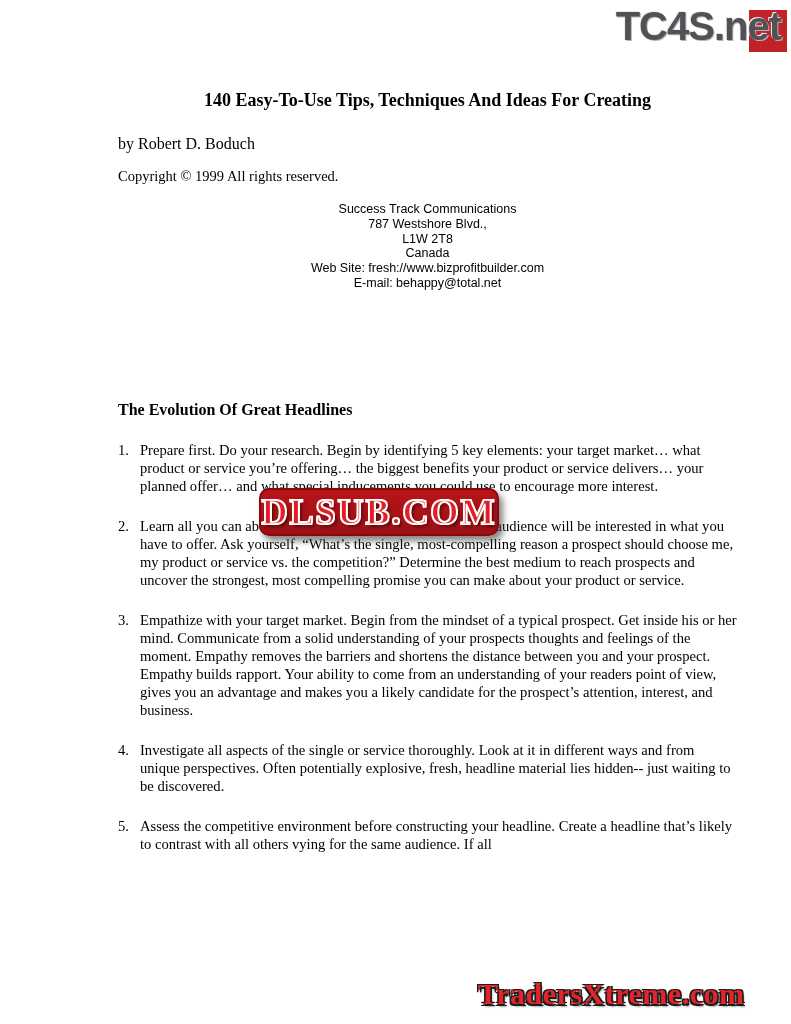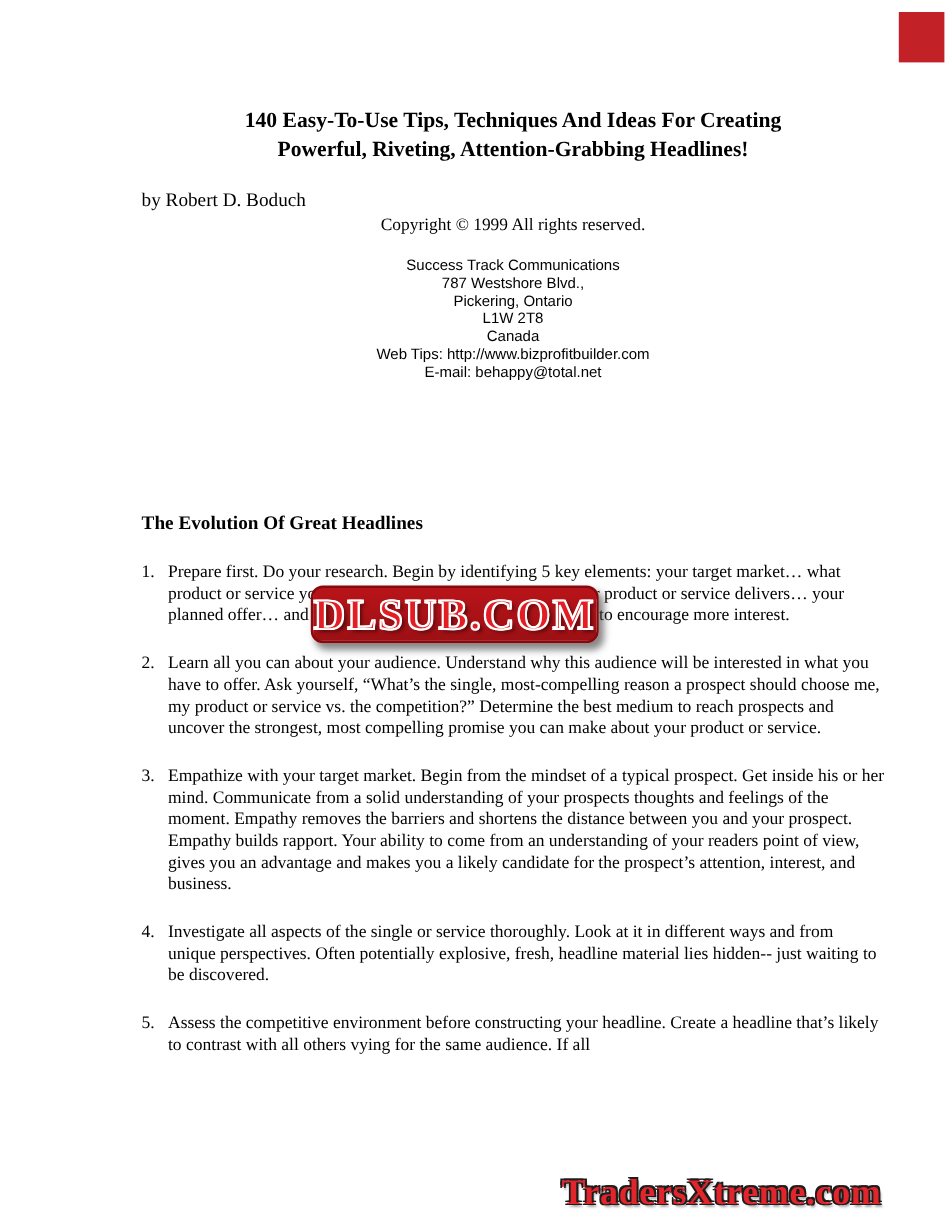--- a/index.html
+++ b/index.html
@@ -37,21 +37,21 @@
     padding: 88px 54px 0 118px;
   }
   .title {
     margin: 0 0 22px 0;
     font-size: 18px;
     font-weight: bold;
     text-align: center;
     line-height: 24px;
   }
   .byline { font-size: 16px; line-height: 20px; margin: 0; }
-  .copyright { text-align: center; font-size: 14.5px; line-height: 20px; margin: 0 0 16px 0; }
+  .copyright { font-size: 14.5px; line-height: 20px; margin: 12px 0 16px 0; }
   .publisher {
     text-align: center;
     font-family: "Liberation Sans", sans-serif;
     font-size: 12.5px;
     line-height: 14.8px;
     margin: 12px;
   }
   .section-heading {
     margin: 110px 0 22px 0;
     font-size: 16px;
@@ -88,58 +88,57 @@
     -webkit-text-stroke: 1.5px #ffffff;
     text-shadow:
       -1px -1px 0 #ffffff, 1px -1px 0 #ffffff,
       -1px 1px 0 #ffffff, 1px 1px 0 #ffffff,
       3px 3px 3px rgba(0,0,0,0.45);
   }
 
   
   .traders-logo {
     position: absolute;
-    left: 468px; top: 977px;
+    left: 478px; top: 977px;
     font-family: "Liberation Serif", serif;
     font-weight: bold;
     font-size: 30px;
     letter-spacing: 0.5px;
     color: #e2242b;
     text-shadow:
       -1.5px -1.5px 0 #1d1d1d, 1.5px -1.5px 0 #1d1d1d,
       -1.5px 1.5px 0 #1d1d1d, 1.5px 1.5px 0 #1d1d1d,
       2px 3px 2px rgba(0,0,0,0.35);
   }
 </style>
 </head>
 <body>
 
 <div class="page">
 
   <div class="tc4s-logo">
     <div class="tc4s-red"></div>
+    <span class="tc4s-text">TC4S.net</span>
   </div>
 
   <div class="content">
 
     <h1 class="title">
       <span>140 Easy-To-Use Tips, Techniques And Ideas For Creating</span><br>
-      <span>Powerful, Riveting, Attention-Grabbing Headlines!</span>
     </h1>
 
     <p class="byline">by Robert D. Boduch</p>
     <p class="copyright">Copyright © 1999 All rights reserved.</p>
 
     <div class="publisher">
       <div>Success Track Communications</div>
       <div>787 Westshore Blvd.,</div>
-      <div>Pickering, Ontario</div>
       <div>L1W 2T8</div>
       <div>Canada</div>
-      <div>Web Tips: http://www.bizprofitbuilder.com</div>
+      <div>Web Site: fresh://www.bizprofitbuilder.com</div>
       <div>E-mail: behappy@total.net</div>
     </div>
 
     <h2 class="section-heading">The Evolution Of Great Headlines</h2>
 
     <div class="tips-list">
 
       <div class="list-item">
         <span class="num">1.</span>
         <span class="item-text">Prepare first. Do your research. Begin by identifying 5 key elements: your target market… what product or service you’re offering… the biggest benefits your product or service delivers… your planned offer… and what special inducements you could use to encourage more interest.</span>

